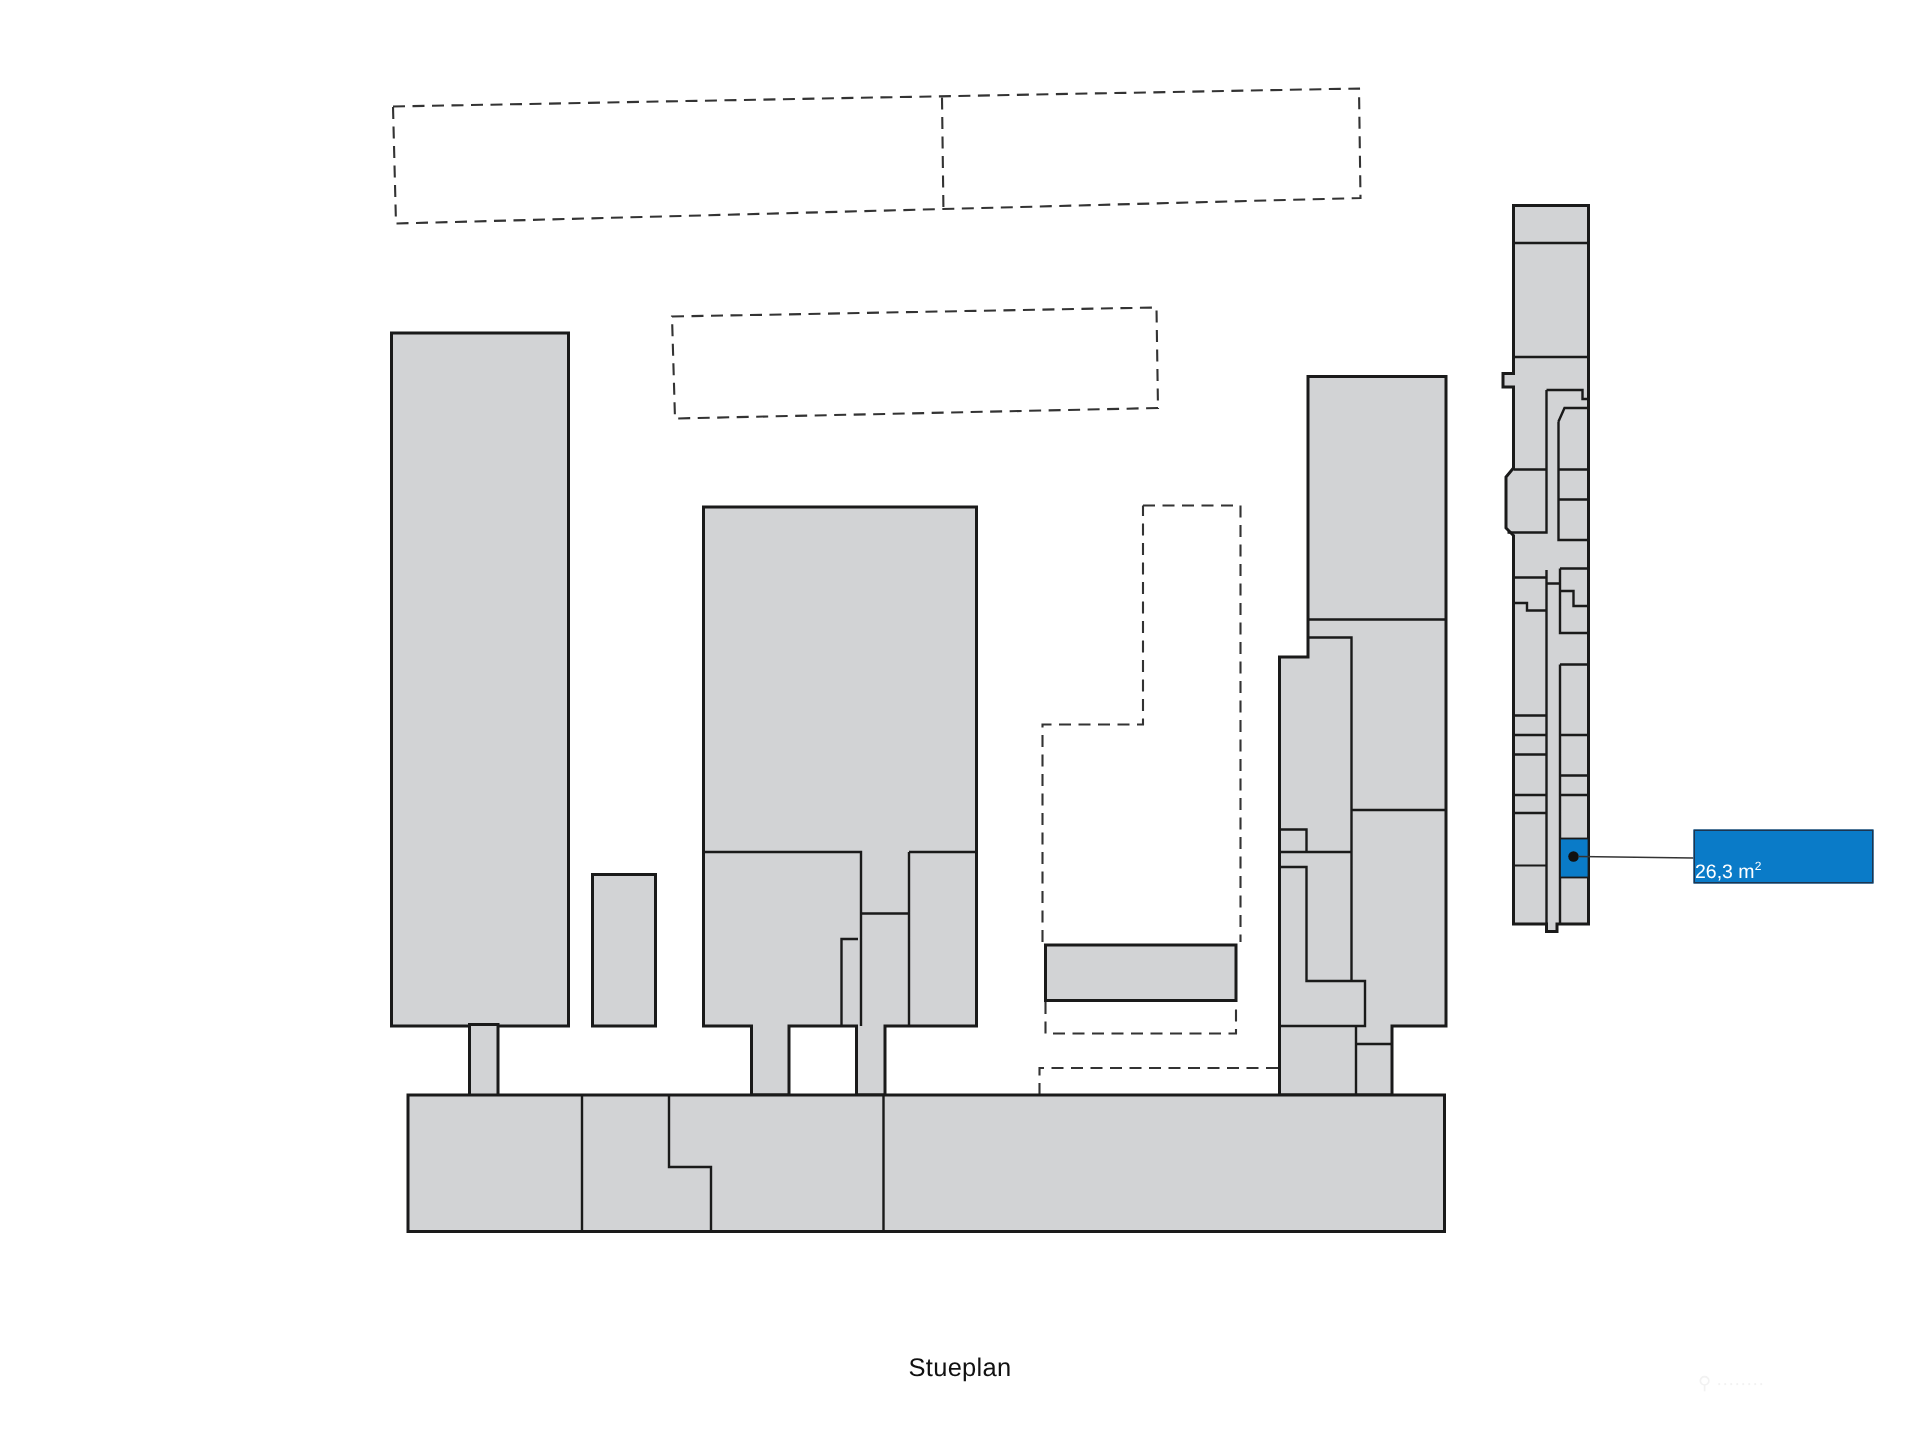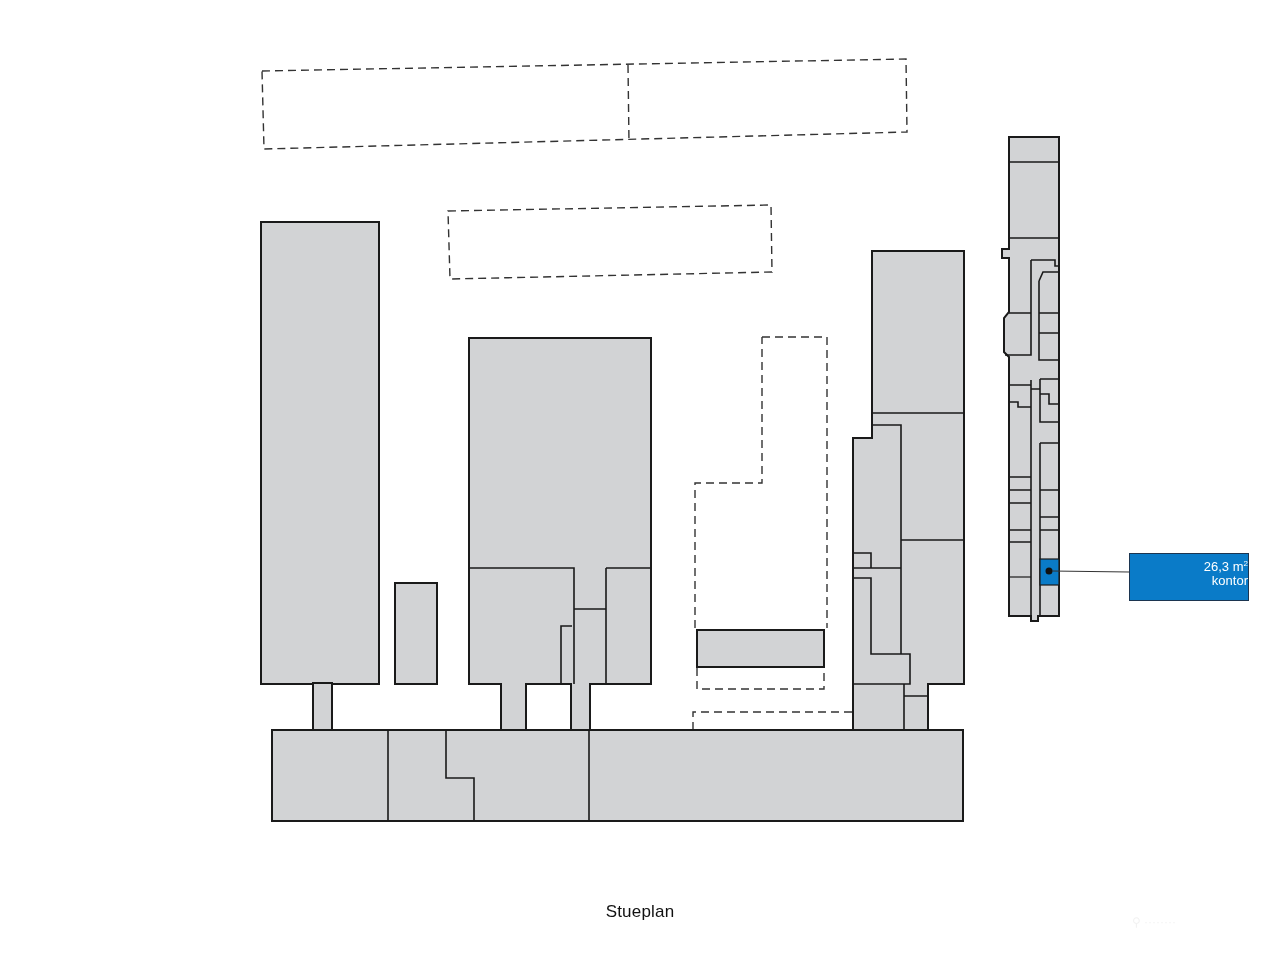--- a/index.html
+++ b/index.html
@@ -5,24 +5,24 @@
     html, body { margin: 0; padding: 0; background: #ffffff; }
     body { width: 1280px; height: 960px; position: relative; overflow: hidden; font-family: "Liberation Sans", "DejaVu Sans", sans-serif; }
     #plan { position: absolute; left: 0; top: 0; width: 1280px; height: 960px; }
     .bld { fill: #d2d3d5; stroke: #1a1a1a; stroke-width: 2; stroke-linejoin: miter; }
     .wall { fill: none; stroke: #1a1a1a; stroke-width: 1.6; }
     .thin { fill: none; stroke: #1a1a1a; stroke-width: 1.2; }
     .dash { fill: none; stroke: #333333; stroke-width: 1.4; stroke-dasharray: 8 5; }
     .hl { fill: #0a7bc8; stroke: #1a1a1a; stroke-width: 1.2; }
     .leader { stroke: #333; stroke-width: 1; }
     .label-box {
-      position: absolute; left: 1129px; top: 553px; width: 120px; height: 48px;
+      position: absolute; left: 1129px; top: 553px; width: 120px; height: 36px;
       background: #0a7bc8; border: 1.5px solid #1c3550; box-sizing: border-box;
-      color: #ffffff; text-align: right; font-size: 13px; line-height: 14px;
-      padding-top: 3px;
+      color: #ffffff; text-align: left; font-size: 13px; line-height: 14px;
+      padding-top: 17px;
     }
     .label-box .area sup { font-size: 8px; vertical-align: 5px; }
     .caption {
       position: absolute; left: 0; width: 1280px; top: 902px; text-align: center;
       font-size: 17px; color: #111111; letter-spacing: 0.2px;
     }
     .watermark {
       position: absolute; left: 1132px; top: 915px; color: #f2f2f2; font-size: 12px;
     }
   </style>

